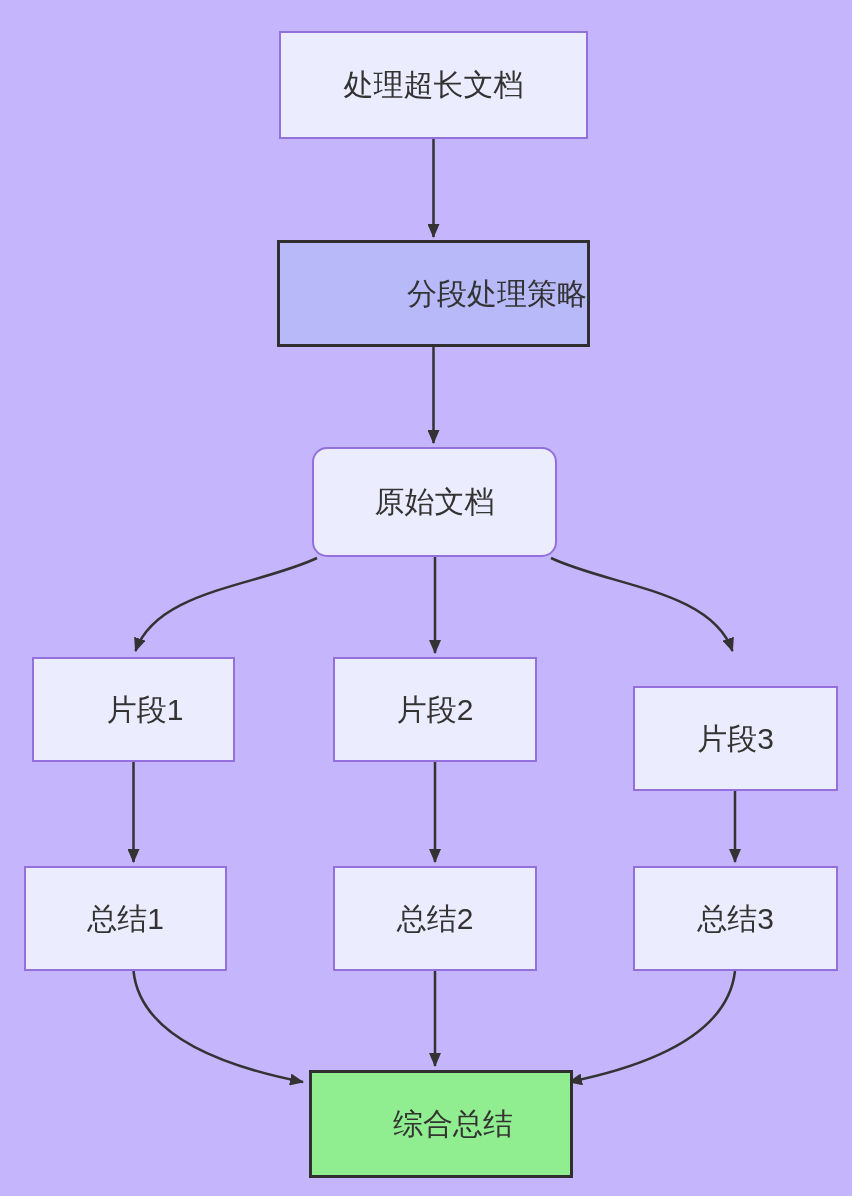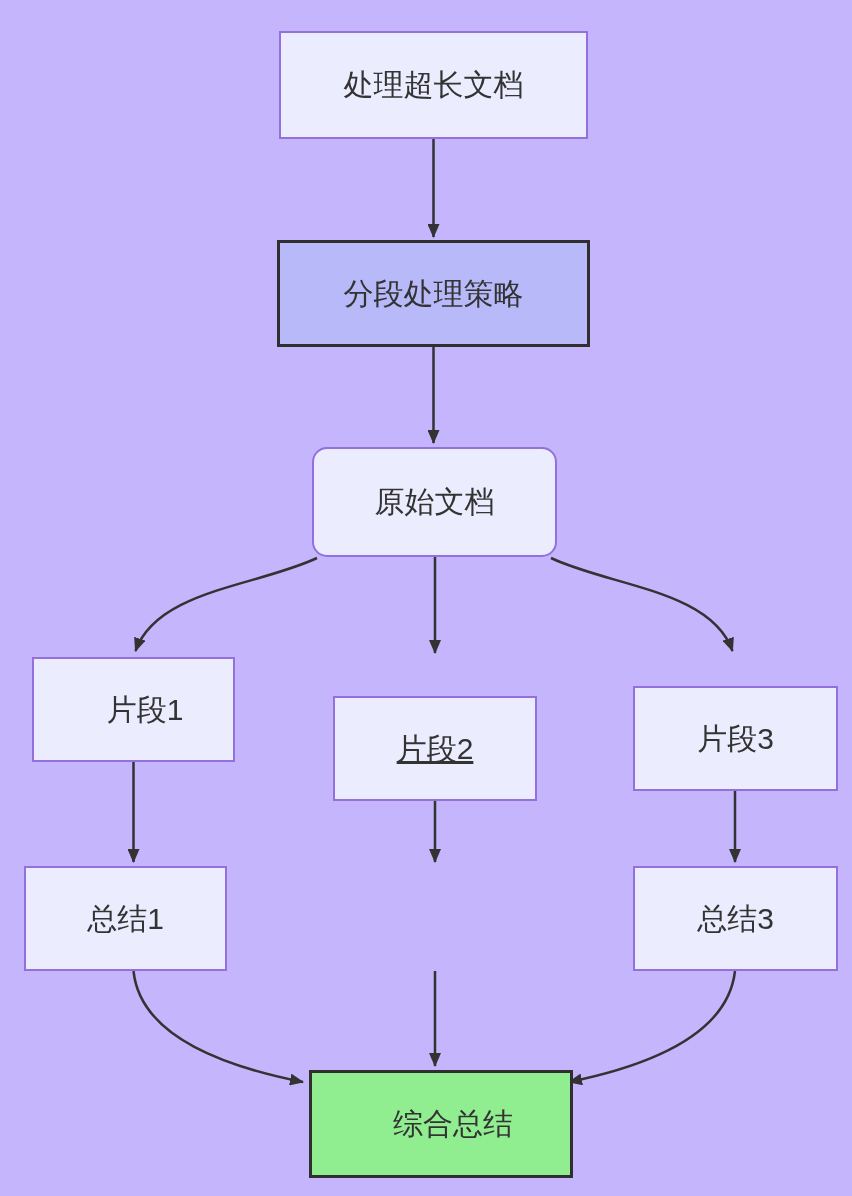--- a/index.html
+++ b/index.html
@@ -75,44 +75,47 @@
 
     <path class="edge" d="M133.5,971 C139,1024 196,1061 303,1082" marker-end="url(#arrow)"></path>
     <path class="edge" d="M435,971 L435,1066" marker-end="url(#arrow)"></path>
     <path class="edge" d="M735,971 C729,1024 672,1061 569,1082" marker-end="url(#arrow)"></path>
   </svg>
 
   <div class="node" style="left:279px; top:31px; width:309px; height:108px;">
     <span>处理超长文档</span>
   </div>
 
-  <div class="node strategy" style="left:277px; top:240px; width:313px; height:107px;">
+  <div class="node strategy" style="left:277px; top:240px; width:313px; height:107px;justify-content:flex-end;">
     <span>分段处理策略</span>
   </div>
 
   <div class="node" style="left:312px; top:447px; width:245px; height:110px;border-radius:15px;">
     <span>原始文档</span>
   </div>
 
   <div class="node" style="left:32px; top:657px; width:203px; height:105px;padding-left:23px;">
     <span>片段1</span>
   </div>
 
-  <div class="node" style="left:333px; top:696px; width:204px; height:105px;text-decoration:underline;">
+  <div class="node" style="left:333px; top:657px; width:204px; height:105px;">
     <span>片段2</span>
   </div>
 
   <div class="node" style="left:633px; top:686px; width:205px; height:105px;">
     <span>片段3</span>
   </div>
 
   <div class="node" style="left:24px; top:866px; width:203px; height:105px;">
     <span>总结1</span>
   </div>
 
+  <div class="node" style="left:333px; top:866px; width:204px; height:105px;">
+    <span>总结2</span>
+  </div>
 
   <div class="node" style="left:633px; top:866px; width:205px; height:105px;">
     <span>总结3</span>
   </div>
 
   <div class="node final" style="left:309px; top:1070px; width:264px; height:108px;">
     <span>综合总结</span>
   </div>
 
 </div>

